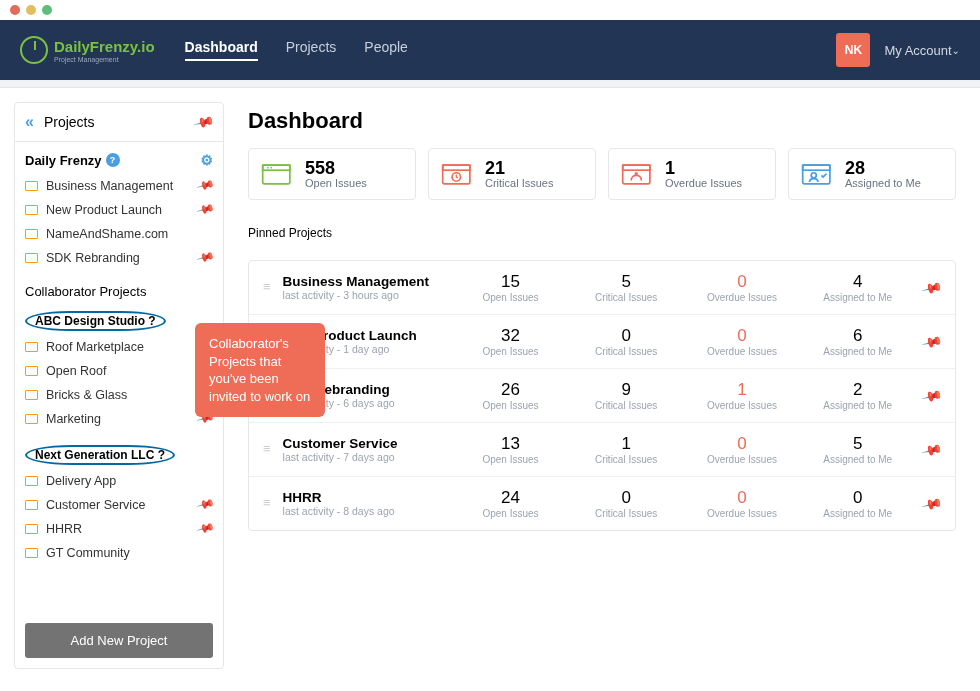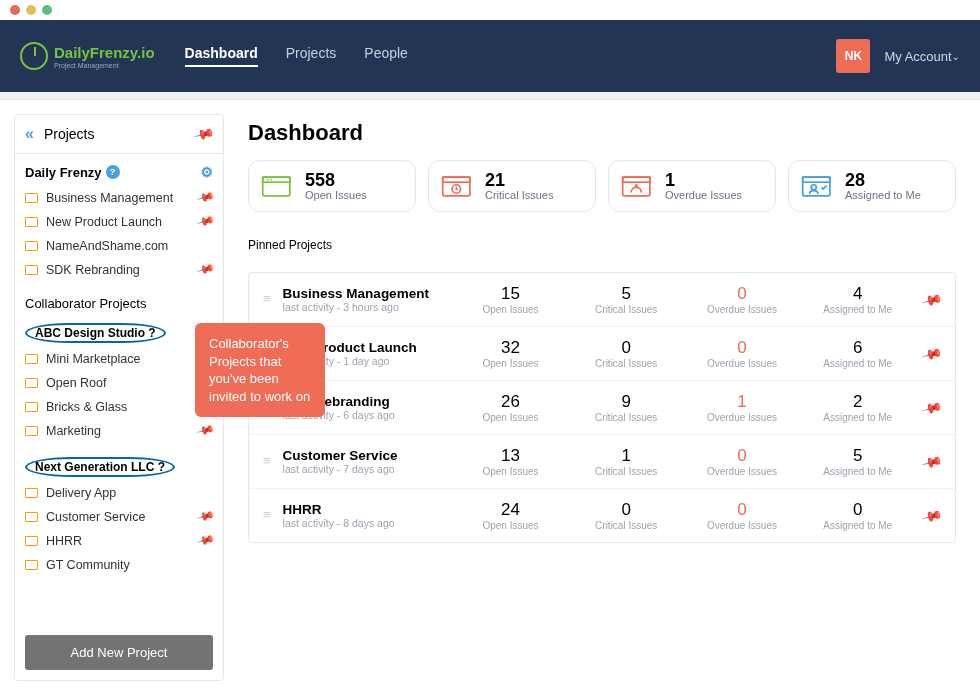--- a/index.html
+++ b/index.html
@@ -4,21 +4,21 @@
 <style>
   * { box-sizing: border-box; margin: 0; padding: 0; }
   body { font-family: -apple-system, "Segoe UI", Helvetica, Arial, sans-serif; background: #fff; width: 980px; height: 691px; overflow: hidden; position: relative; }
   
   
   .titlebar { height: 20px; padding: 5px 10px; display: flex; gap: 6px; }
   .titlebar .dot { width: 10px; height: 10px; border-radius: 50%; }
   .dot.red { background: #e06c5c; } .dot.yellow { background: #e0c05c; } .dot.green { background: #5cbe7a; }
   
   
-  .topnav { background: #233554; height: 72px; display: flex; align-items: center; padding: 0 20px; color: #fff; }
+  .topnav { background: #233554; height: 60px; display: flex; align-items: center; padding: 0 20px; color: #fff; }
   .logo { display: flex; align-items: center; gap: 6px; margin-right: 30px; }
   .logo-ico { width: 28px; height: 28px; border: 2px solid #7ac142; border-radius: 50%; position: relative; }
   .logo-ico::after { content:""; position:absolute; width:2px; height:9px; background:#7ac142; left:12px; top:3px; }
   .logo-txt b { color:#4a9fe0; font-size:15px; } .logo-txt b span { color:#7ac142; }
   .logo-txt small { display:block; font-size:7px; color:#99a8bd; }
   .navlinks { display:flex; gap:28px; font-size:14px; }
   .navlinks a { color:#c6d0dd; text-decoration:none; cursor:pointer; padding-bottom:4px; }
   .navlinks a.active { color:#fff; border-bottom:2px solid #fff; font-weight:600; }
   .nav-right { margin-left:auto; display:flex; align-items:center; gap:14px; }
   .btn-add { background:#7ac142; color:#fff; border:none; padding:9px 18px; border-radius:3px; font-size:13px; cursor:pointer; }
@@ -45,21 +45,21 @@
   .sb-item .pin { margin-left:auto; font-size:12px; }
   .sb-sect { padding:8px 10px 4px; font-size:13px; font-weight:500; position:relative; }
   .circled { display:inline-block; border:2px solid #0369a1; border-radius:50%/80%; padding:1px 8px; font-weight:600; font-size:12px; }
   .btn-addproj { margin:24px 10px 10px; background:#737373; color:#fff; border:none; padding:10px; border-radius:3px; font-size:13px; cursor:pointer; }
   .sb-scroll { flex:1; overflow:hidden; }
   
   
   .main { flex:1; padding:20px 24px 0 24px; overflow:hidden; }
   .main h1 { font-size:22px; font-weight:700; margin-bottom:14px; }
   .statrow { display:flex; gap:12px; margin-bottom:26px; }
-  .statcard { flex:1; border:1px solid #e5e7eb; border-radius:12px; padding:10px 12px; display:flex; align-items:center; gap:10px; }
+  .statcard { flex:1; border:1px solid #e5e7eb; border-radius:4px; padding:10px 12px; display:flex; align-items:center; gap:10px; }
   .statcard .icon { width:34px; height:28px; flex:none; }
   .statcard .num { font-size:18px; font-weight:700; line-height:1; }
   .statcard .lbl { font-size:11px; color:#6b7280; }
   
   .main h2 { font-size:12px; font-weight:400; margin-bottom:20px; }
   .pinlist { border:1px solid #e5e7eb; border-radius:4px; }
   .prow { display:flex; align-items:center; padding:11px 14px; border-bottom:1px solid #eef0f3; }
   .prow:last-child { border-bottom:none; }
   .drag { color:#cbd0d7; margin-right:12px; cursor:grab; font-size:13px; line-height:0.5; }
   .pinfo { flex:none; width:170px; }
@@ -151,21 +151,21 @@
 
       <div class="sb-sect">
         <span class="circled">
           <span>ABC Design Studio</span>
           <span class="help">?</span>
         </span>
       </div>
       <div class="sb-list" id="collab-a-list">
           <div class="sb-item">
             <span class="folder"></span>
-            <span>Mini Marketplace</span>
+            <span>Roof Marketplace</span>
           </div>
           <div class="sb-item">
             <span class="folder"></span>
             <span>Open Roof</span>
           </div>
           <div class="sb-item">
             <span class="folder"></span>
             <span>Bricks &amp; Glass</span>
           </div>
           <div class="sb-item">

